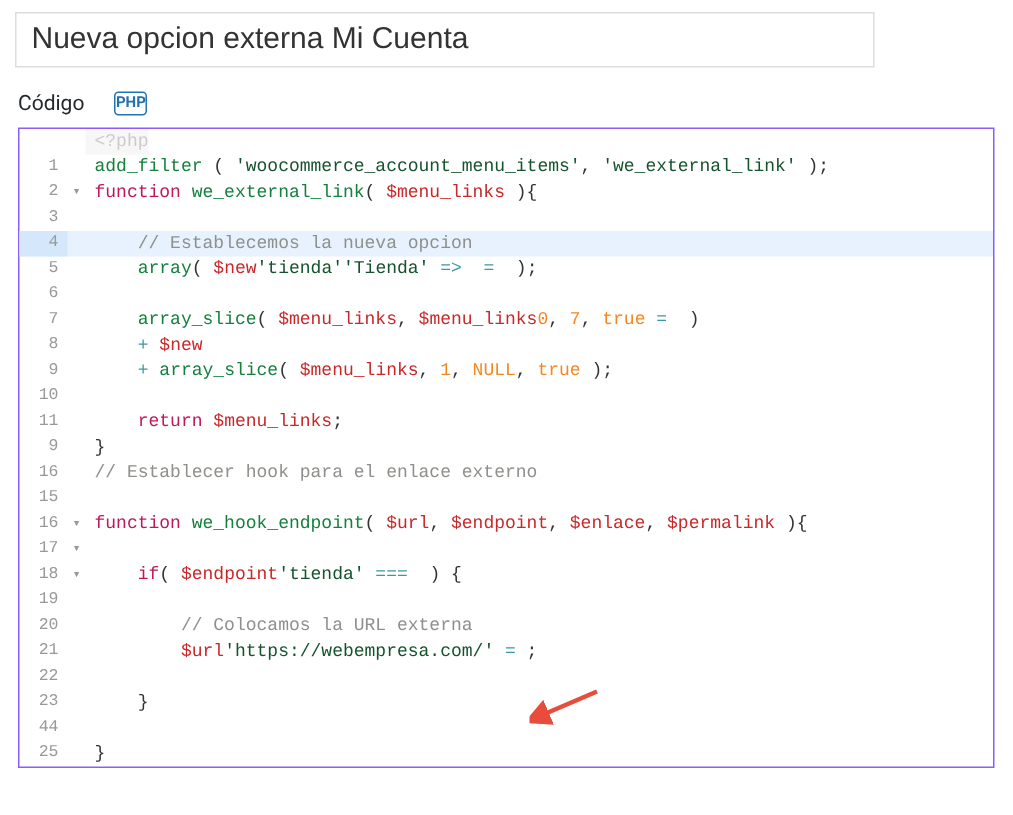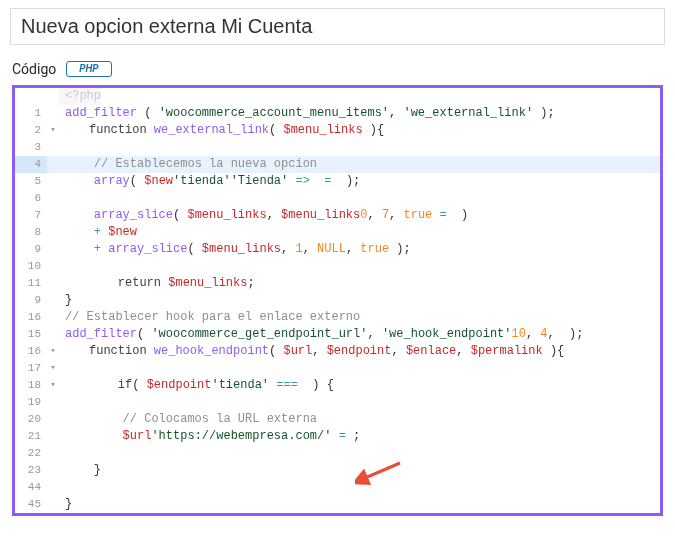--- a/index.html
+++ b/index.html
@@ -3,50 +3,49 @@
 <meta charset="utf-8">
 <style>
 * { margin: 0; padding: 0; box-sizing: border-box; }
 body {
   font-family: -apple-system, BlinkMacSystemFont, "Segoe UI", Roboto, sans-serif;
   background: #fff;
   padding: 0;
   width: 675px;
 }
 .title-input {
-  width: 655px;
+  width: 573px;
   margin: 8px 10px 12px 10px;
   padding: 6px 10px;
   font-size: 20px;
   color: #333;
   border: 1px solid #ddd;
   background: #fff;
   outline: none;
 }
 .section-header {
   padding: 4px 12px 8px 12px;
   font-size: 14px;
   color: #23282d;
   display: flex;
   align-items: center;
-  gap: 10px;
+  gap: 20px;
 }
 .php-badge {
   display: inline-block;
   font-size: 10px;
   font-weight: bold;
   color: #2271b1;
   border: 1px solid #2271b1;
   border-radius: 3px;
-  padding: 0 12px;
+  padding: 0 0;
   line-height: 14px;
-  font-style: italic;
 }
 .editor-wrap {
-  border: 3px solid #8b5cf6;
+  border: 1px solid #8b5cf6;
   margin: 0 12px 12px 12px;
   font-family: Consolas, Monaco, "Courier New", monospace;
   font-size: 12px;
   background: #fff;
   position: relative;
 }
 .line {
   display: flex;
   height: 17px;
   line-height: 17px;
@@ -68,22 +67,22 @@
   padding-left: 6px;
   white-space: pre;
   color: #333;
 }
 .line.hl { background: #e8f2fe; }
 .line.hl .lineno { background: #d4e7fb; }
 .php-open { color: #ccc; background: #f7f7f7; display:block; padding-left:6px; height:17px; line-height:17px;}
 .editor-body { display: flex; flex-direction: column; }
 
 
-.kw { color: #404040; margin-left: 24px; }
-.fn { color: #8b5cf6; }
+.kw { color: #be185d; }
+.fn { color: #15803d; }
 .str { color: #14532d; }
 .var { color: #c82829; }
 .num { color: #f5871f; }
 .cm { color: #8e908c; }
 .bool { color: #f5871f; }
 .op { color: #3e999f; }
 
 .arrow {
   position: absolute;
   left: 340px;
@@ -171,21 +170,20 @@
         <span class="code"><span>}</span></span>
       </div>
       <div class="line">
         <span class="lineno">16</span>
         <span class="fold"></span>
         <span class="code"><span class="cm">// Establecer hook para el enlace externo</span></span>
       </div>
       <div class="line">
         <span class="lineno">15</span>
         <span class="fold"></span>
-        <span class="code"><span class="fn">add_filter</span><span>( </span><span class="str">'woocommerce_get_endpoint_url'</span><span>, </span><span class="str">'we_hook_endpoint'</span><span class="num">10</span><span>, </span><span class="num">4</span><span>, </span><span> );</span></span>
       </div>
       <div class="line">
         <span class="lineno">16</span>
         <span class="fold">▾</span>
         <span class="code"><span class="kw">function</span><span> </span><span class="fn">we_hook_endpoint</span><span>( </span><span class="var">$url</span><span>, </span><span class="var">$endpoint</span><span>, </span><span class="var">$enlace</span><span>, </span><span class="var">$permalink</span><span> ){</span></span>
       </div>
       <div class="line">
         <span class="lineno">17</span>
         <span class="fold">▾</span>
         <span class="code"></span>
@@ -218,21 +216,21 @@
       <div class="line">
         <span class="lineno">23</span>
         <span class="fold"></span>
         <span class="code"><span>    </span><span>}</span></span>
       </div>
       <div class="line">
         <span class="lineno">44</span>
         <span class="fold"></span>
       </div>
       <div class="line">
-        <span class="lineno">45</span>
+        <span class="lineno">25</span>
         <span class="fold"></span>
         <span class="code"><span>}</span></span>
       </div>
     </div>
 
   <svg class="arrow" width="50" height="30">
     <defs>
       <marker id="ah" markerWidth="6" markerHeight="6" refX="1" refY="3" orient="auto">
         <path d="M0,0 L6,3 L0,6 Z" fill="#e74c3c"></path>
       </marker>

